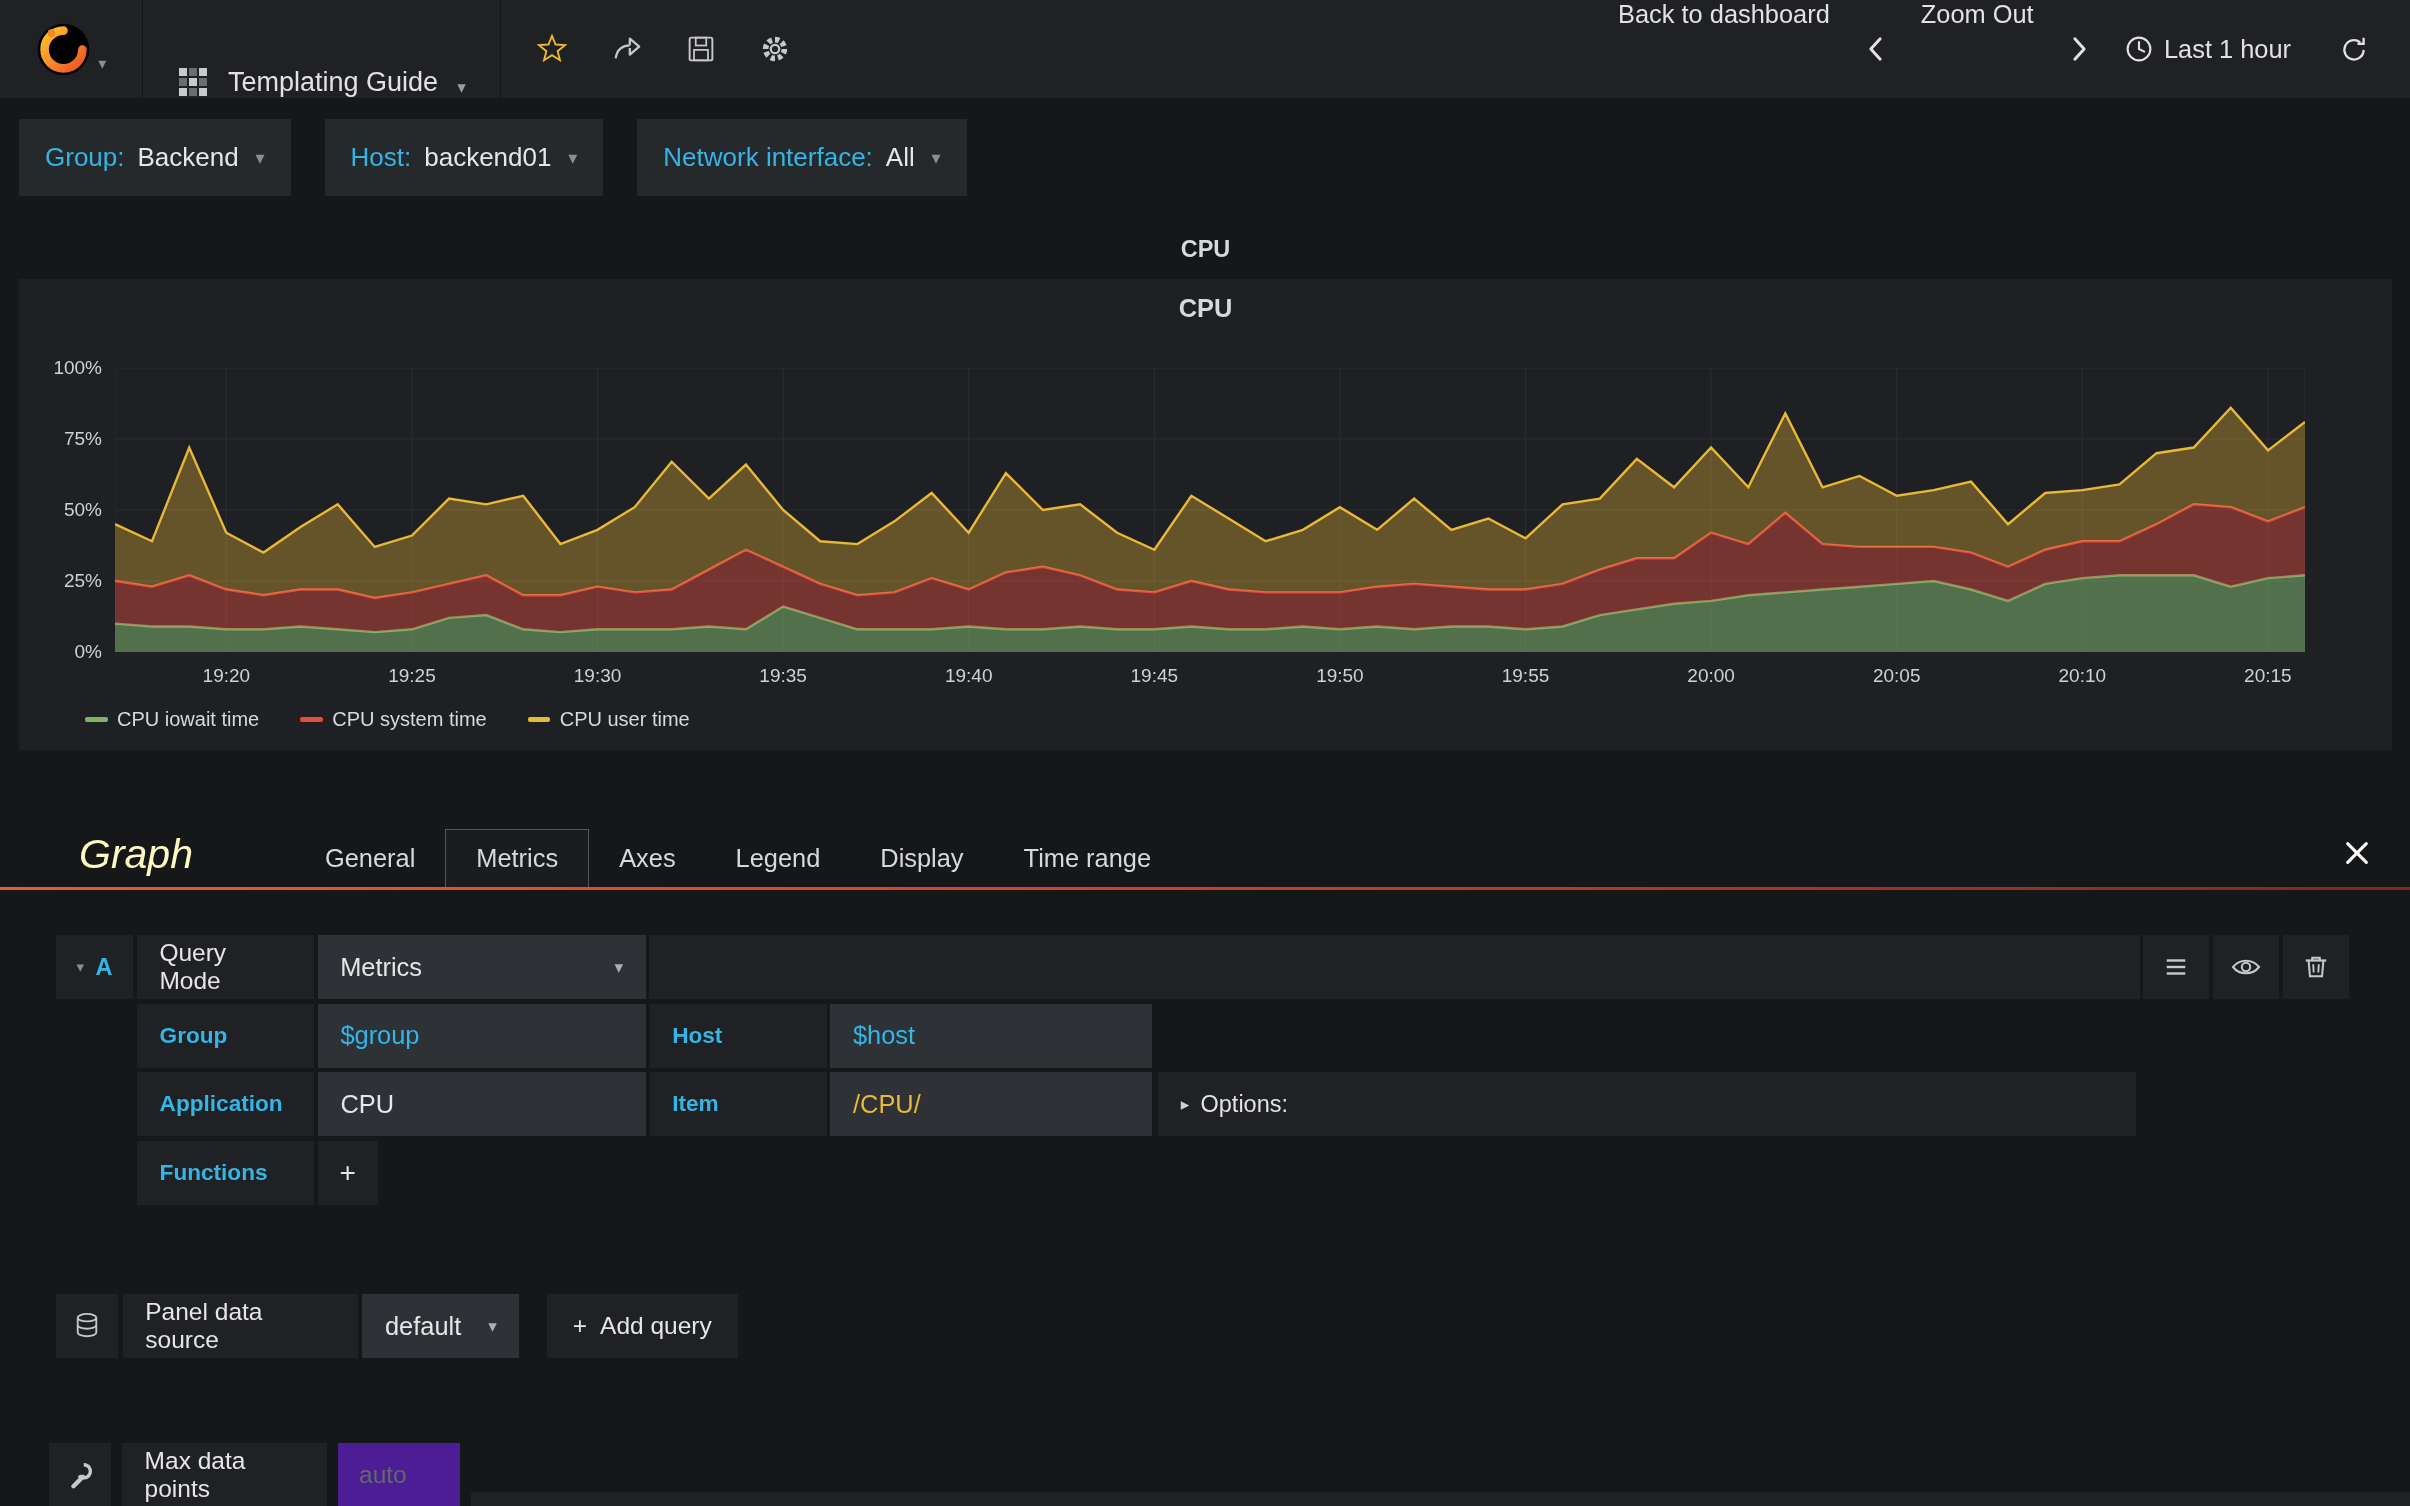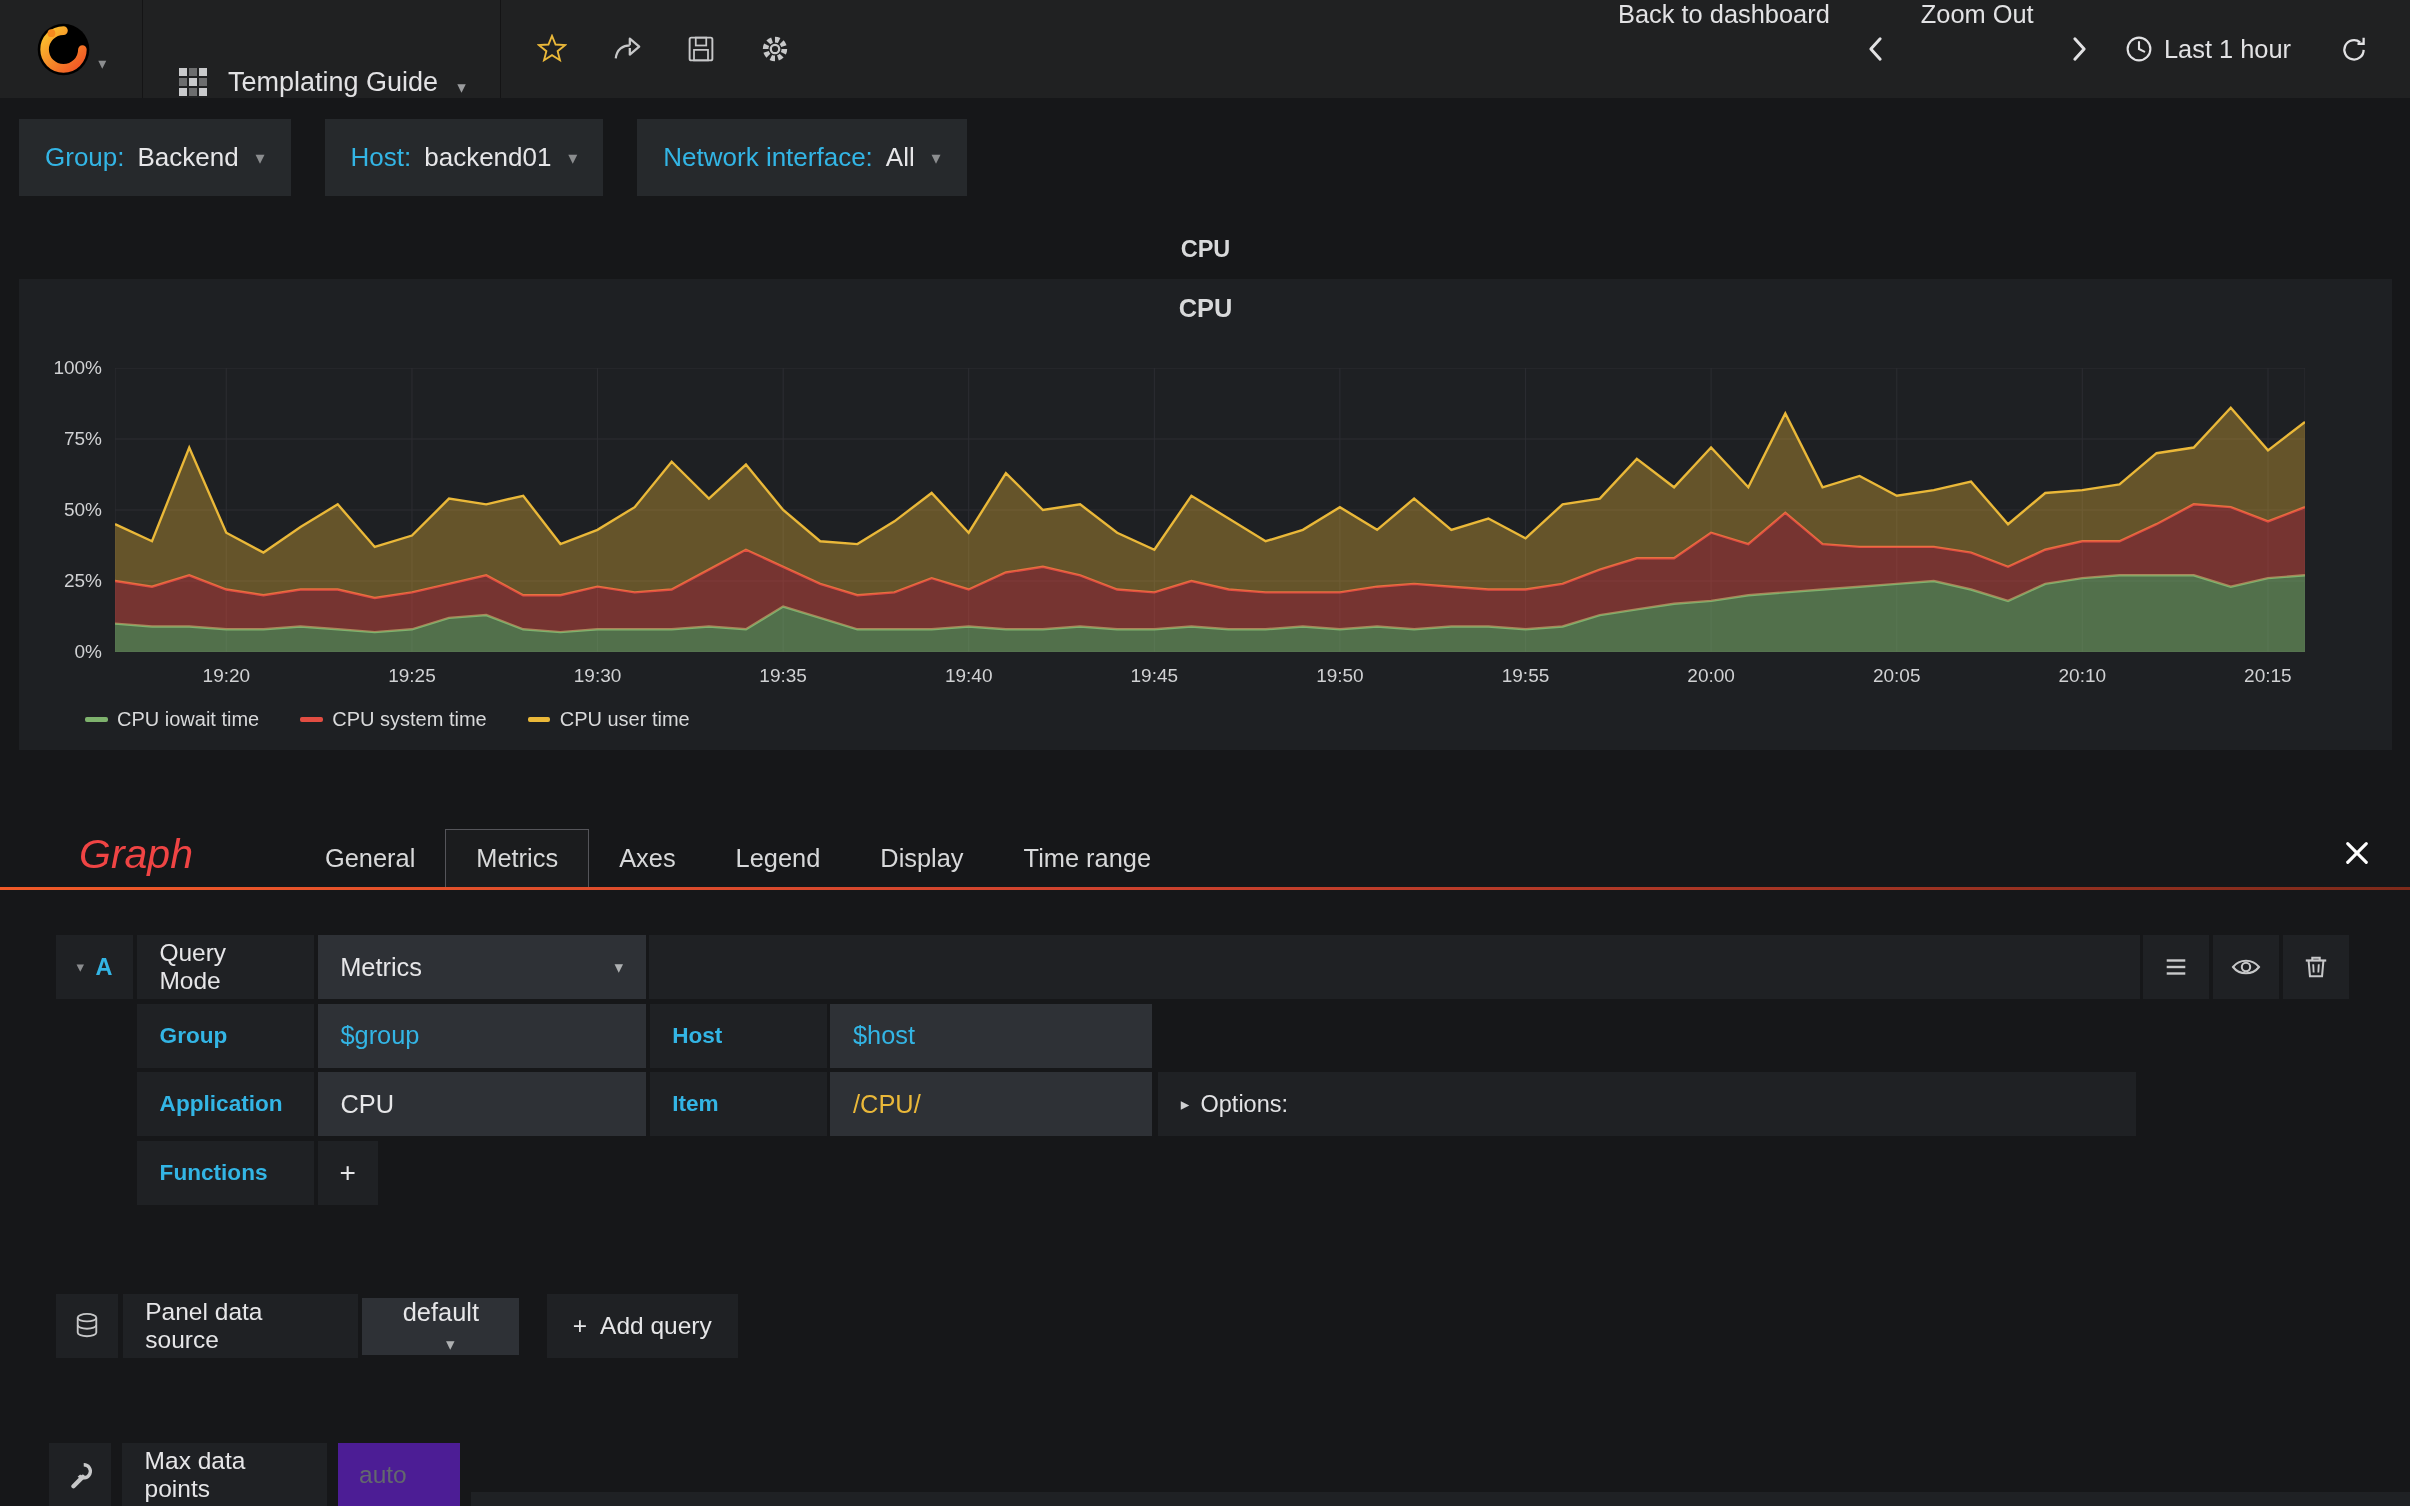--- a/index.html
+++ b/index.html
@@ -41,21 +41,21 @@
   .plot svg { position:absolute; inset:0; width:100%; height:100%; display:block; }
   .y-labels div { position:absolute; right:calc(100% + 13px); transform:translateY(-50%);
                   font-size:19px; color:#d0d1d3; white-space:nowrap; }
   .x-labels { position:absolute; top:calc(100% + 13px); left:0; right:0; height:24.5px; }
   .x-labels div { position:absolute; transform:translateX(-50%); font-size:19px; color:#d0d1d3; }
   .legend { position:absolute; left:66px; top:429px; display:flex; gap:41px; align-items:center; }
   .legend-item { display:flex; align-items:center; gap:9.4px; font-size:20px; cursor:pointer; }
   .legend-swatch { width:22.6px; height:4.7px; border-radius:1.9px; }
   
   .editor-header { margin-top:58px; height:79px; display:flex; align-items:flex-end; position:relative; padding-left:79px; }
-  .panel-type { font-size:41px; font-style:italic; color:#ef4444; margin-right:102px; padding-bottom:9.4px; }
+  .panel-type { font-size:41px; font-style:italic; color:#fef9c3; margin-right:102px; padding-bottom:9.4px; }
   .tabs { display:flex; align-items:flex-end; }
   .tab { padding:14px 30px; font-size:25.4px; color:#d8d9da; cursor:pointer; }
   .tab.active { border:0.9px solid #55555a; border-bottom:none; background:#1b1c1e; }
   .editor-close { position:absolute; right:41px; bottom:21px; background:none; border:none; cursor:pointer; padding:0; }
   .tab-underline { height:2.8px; background:linear-gradient(90deg,#f05a28 0%,#d0432e 45%,#a53524 75%,#7e2a1a 100%); }
   
   .query-area { margin:45px 62px 0 56px; }
   .qrow { display:flex; gap:3.8px; margin-bottom:4.7px; height:64px; }
   .qrow.indent { margin-left:81px; }
   .qbox { background:var(--box); display:flex; align-items:center; padding:0 22.6px; }
@@ -375,21 +375,21 @@
       <div class="qbox w66 center" style="height:64px;">
         <svg class="icon" width="26" height="28" viewBox="0 0 28 30">
           <ellipse cx="14" cy="6" rx="10" ry="4" fill="none" stroke="#c7c8c9" stroke-width="2"></ellipse>
           <path d="M4 6 V22 a10 4 0 0 0 20 0 V6" fill="none" stroke="#c7c8c9" stroke-width="2"></path>
           <path d="M4 14 a10 4 0 0 0 20 0" fill="none" stroke="#c7c8c9" stroke-width="2"></path>
         </svg>
       </div>
       <div class="qbox w250" style="height:64px;">
         <span class="qvalue-white" style="font-size:24.5px;">Panel data source</span>
       </div>
-      <div class="qbox input w167 dropdown" style="height:57px; cursor:pointer;flex-direction:column;">
+      <div class="qbox input w167 dropdown" style="height:64px; cursor:pointer;">
         <span class="qvalue-white">default</span>
         <span class="dd-caret">▾</span>
       </div>
       <div class="ds-spacer"></div>
       <div class="btn-box">
         <span class="plus-glyph" style="font-size:24.5px;">+</span>
         <span class="qvalue-white" style="font-size:24.5px;">Add query</span>
       </div>
     </div>
 

